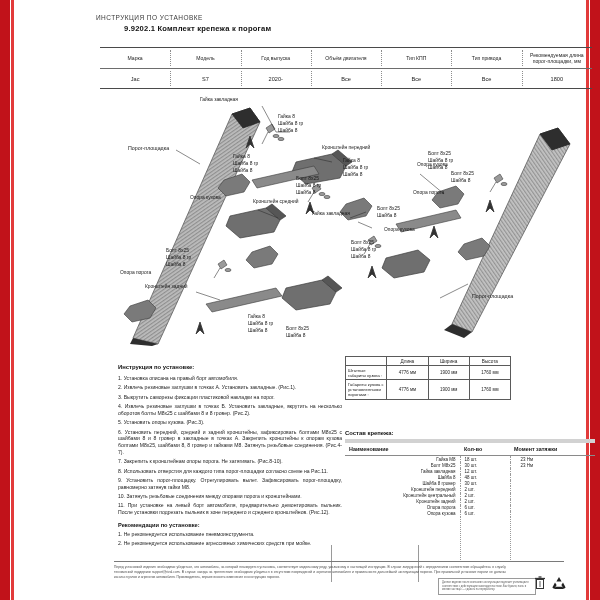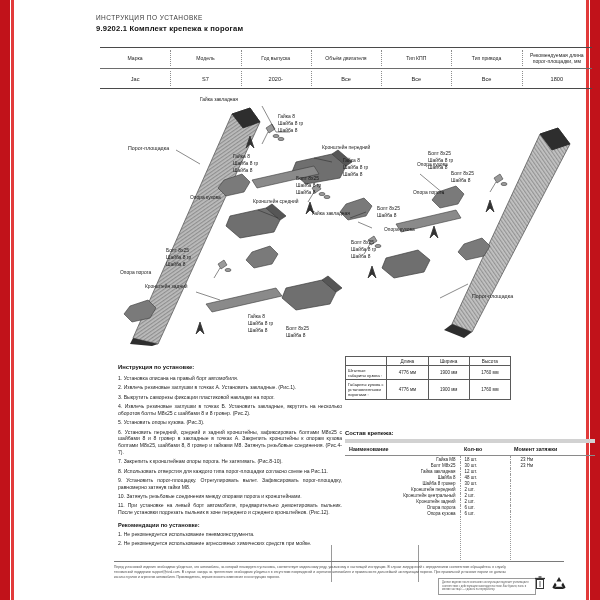--- a/index.html
+++ b/index.html
@@ -15,21 +15,21 @@
   .band.right{right:0;}
   .band-inner{position:absolute;top:0;bottom:0;width:3px;background:#e23b3b;}
   .band.left .band-inner{right:-4px;}
   .band.right .band-inner{left:-4px;}
 
   .sheet{position:absolute;left:14px;right:14px;top:0;bottom:0;}
 
   
   .hdr{position:absolute;left:82px;top:14px;}
   .hdr .l1{font-size:6.5px;letter-spacing:.45px;color:#3a3a3a;}
-  .hdr .l2{font-size:7.6px;font-weight:bold;margin-top:2.5px;letter-spacing:.2px;color:#111;}
+  .hdr .l2{font-size:7.6px;font-weight:bold;margin-top:2.5px;letter-spacing:.2px;color:#111;margin-left:28px;}
 
   
   .spec{position:absolute;left:86px;top:47px;width:492px;border-collapse:collapse;
         table-layout:fixed;}
   .spec td{border:0;border-bottom:.6px solid #6d6d6d;border-top:.6px solid #6d6d6d;
            text-align:center;vertical-align:middle;font-size:5.1px;color:#232323;
            padding:3px 1px;position:relative;}
   .spec tr.head td{border-top:.7px solid #4a4a4a;height:14px;line-height:1.25;}
   .spec tr.vals td{height:13px;font-size:5.6px;border-bottom:.7px solid #4a4a4a;}
   .spec td+td:before{content:"";position:absolute;left:0;top:2px;bottom:2px;

